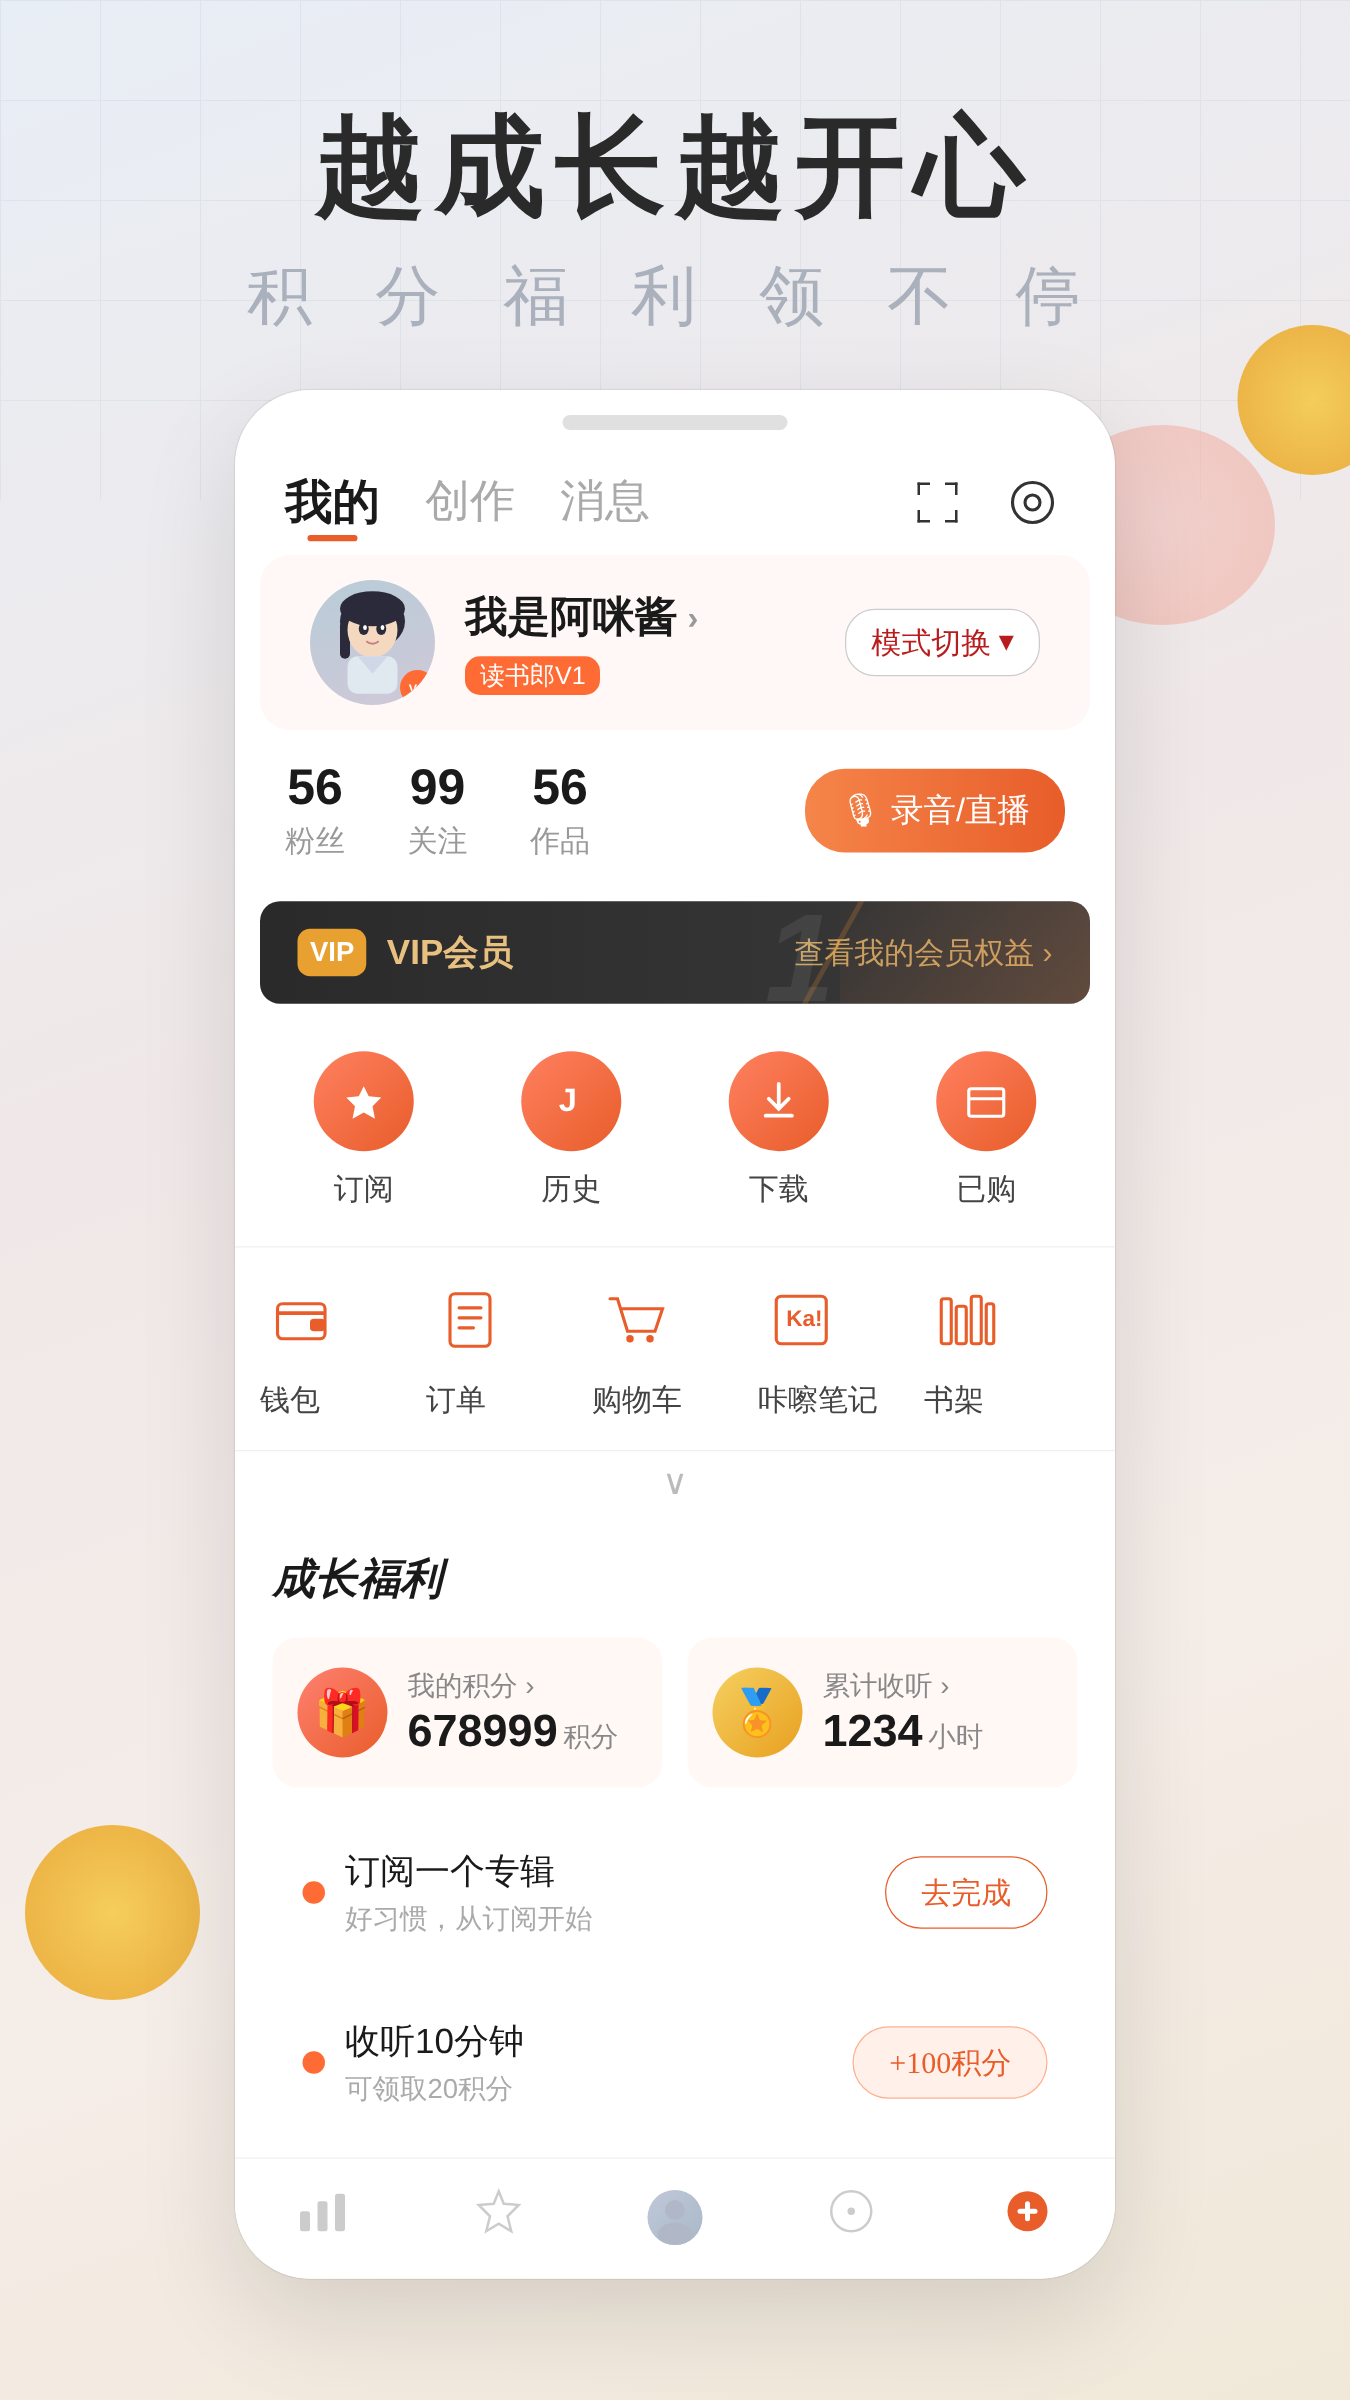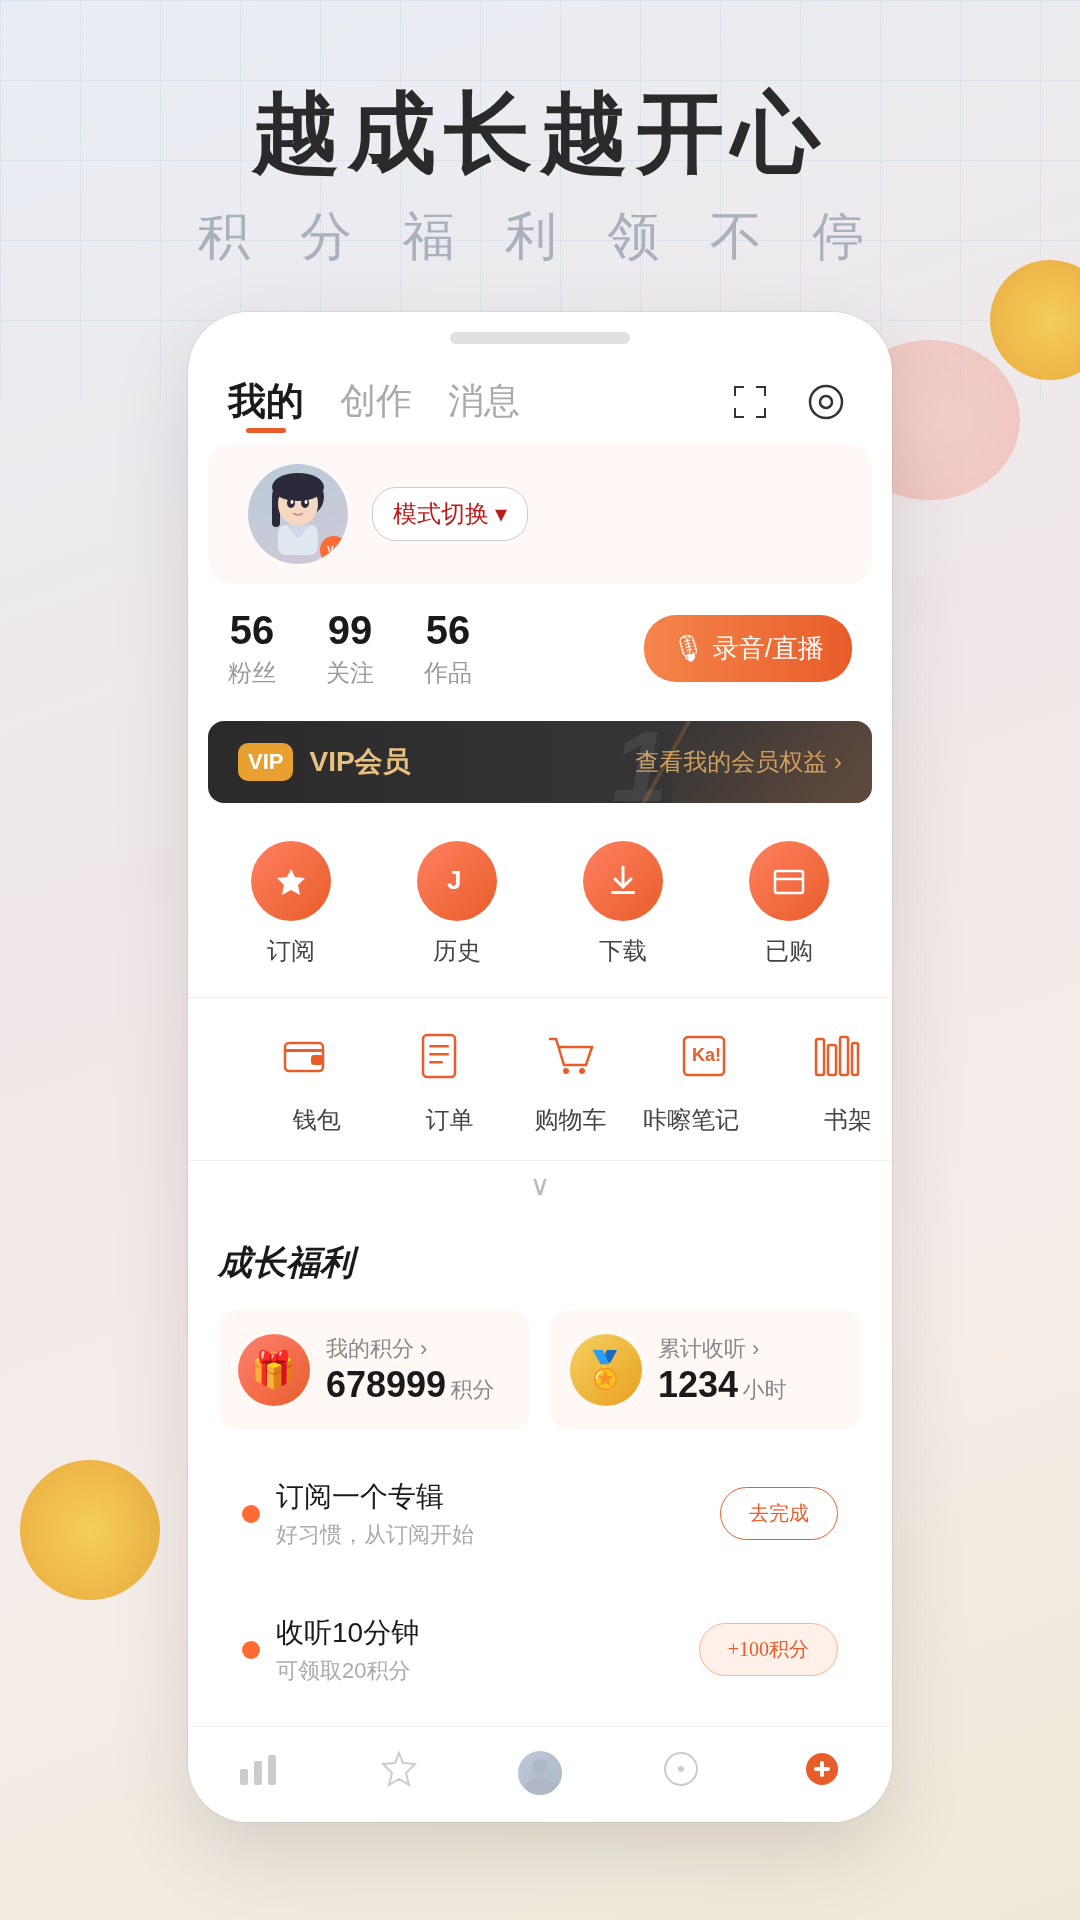--- a/index.html
+++ b/index.html
@@ -344,21 +344,21 @@
     
     .tools-grid {
       display: flex;
       padding: 24px 20px 8px;
       border-bottom: 1px solid #f0f0f0;
     }
     .tool-item {
       flex: 1;
       display: flex;
       flex-direction: column;
-      align-items: flex-end;
+      align-items: flex-start;
       cursor: pointer;
       padding-bottom: 16px;
     }
     .tool-icon {
       width: 70px;
       height: 70px;
       display: flex;
       align-items: center;
       justify-content: center;
       font-size: 44px;
@@ -466,21 +466,21 @@
     .task-desc {
       font-size: 22px;
       color: #aaa;
       margin-top: 4px;
     }
     .task-btn {
       background: #fff;
       border: 1.5px solid #e85d2a;
       border-radius: 32px;
       color: #e85d2a;
-      font-size: 20px;
+      font-size: 24px;
       padding: 12px 28px;
       cursor: pointer;
     }
     .task-btn.points {
       background: #fff0ea;
       border-color: #ffb090;
       color: #e85d2a;
       font-family: Liberation Serif, serif;
     }
 
@@ -582,20 +582,27 @@
 
               <path d="M28 56 L40 70 L52 56" fill="#d0d8e8"></path>
             </svg>
           </div>
           <div class="vip-badge">
             <svg width="18" height="18" viewBox="0 0 18 18">
               <text x="2" y="13" fill="#fff" font-size="10" font-weight="bold">V</text>
             </svg>
           </div>
         </div>
+        <div class="profile-info">
+          <div class="profile-name">
+            <span>我是阿咪酱</span>
+            <span class="profile-name-arrow">›</span>
+          </div>
+          <div class="profile-tag">读书郎V1</div>
+        </div>
         <div class="mode-switch-btn">
           <span>模式切换</span>
           <span>▾</span>
         </div>
       </div>
 
       <div class="stats-row">
         <div class="stat-item">
           <div class="stat-num">56</div>
           <div class="stat-label">粉丝</div>

